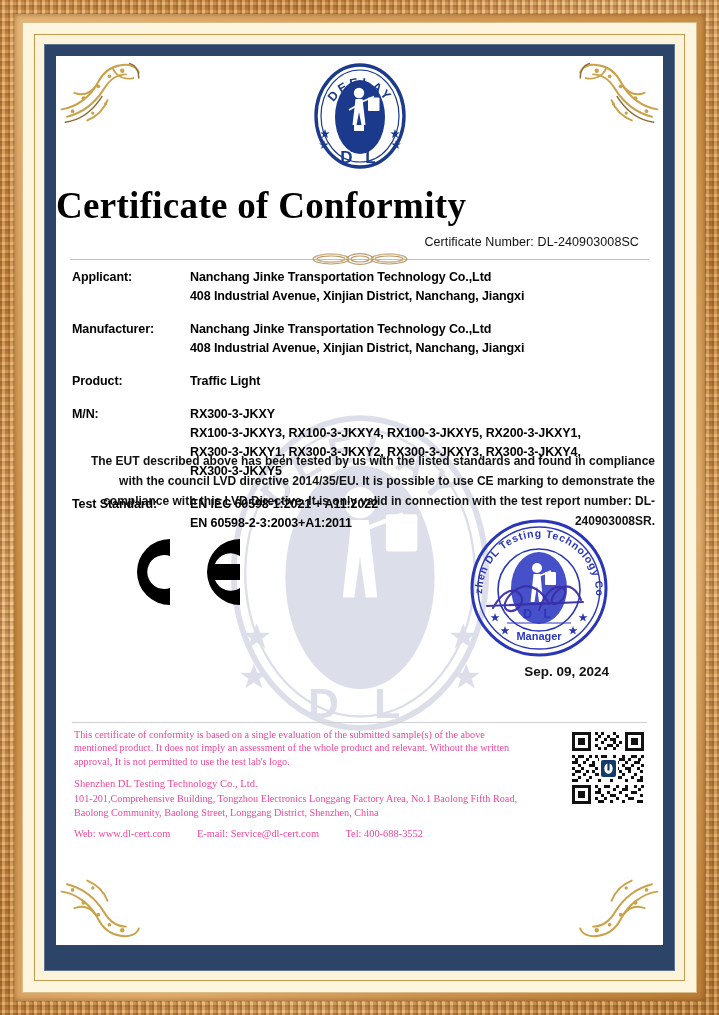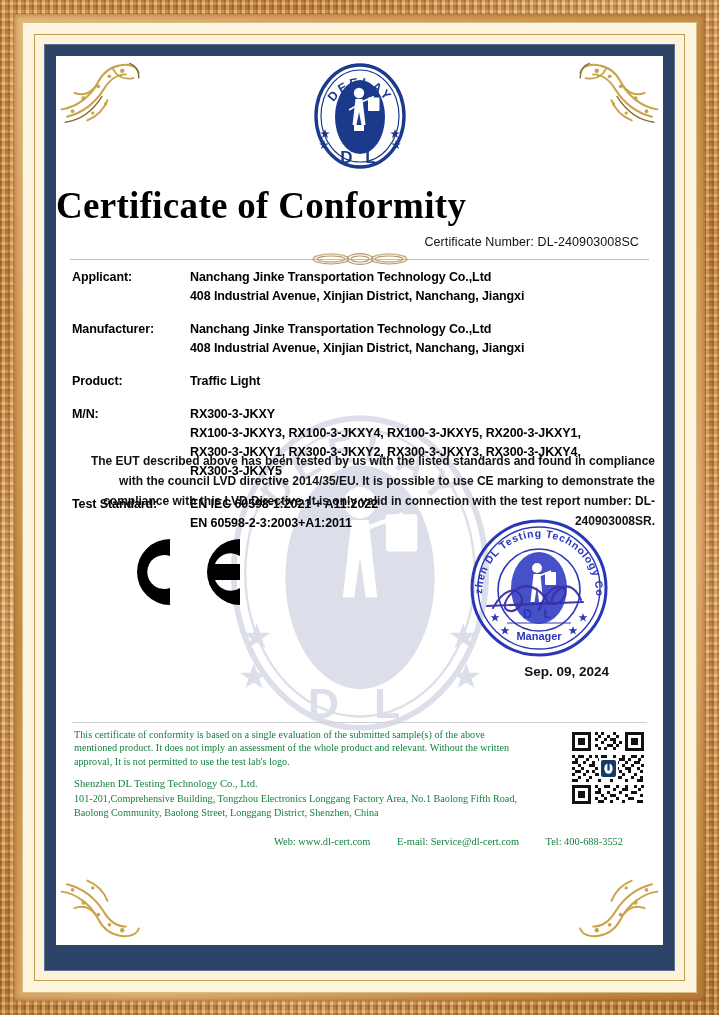--- a/index.html
+++ b/index.html
@@ -233,44 +233,43 @@
     top: 666px;
     height: 1px;
     background: #cfcfcf;
   }
   .footer {
     position: absolute;
     left: 18px;
     right: 16px;
     top: 672px;
     font-family: "Liberation Serif", serif;
-    color: #15803d;
+    color: #ec4899;
   }
   .footer-p {
     font-size: 10.2px;
     line-height: 13.4px;
     width: 440px;
   }
   .footer-company {
     margin-top: 9px;
     font-size: 10.6px;
     line-height: 14px;
     width: 470px;
   }
   .footer-addr {
     margin-top: 1px;
     font-size: 10.2px;
     line-height: 13.4px;
     width: 452px;
   }
   .footer-contact {
-    margin-top: 16px;
+    margin-top: 8px;
     font-size: 10.4px;
     line-height: 14px;
-    text-align: right;
   }
   .footer-contact span { margin-right: 24px; }
 
   .qr-wrap {
     position: absolute;
     right: 16px;
     top: 673px;
     width: 78px;
     height: 78px;
   }

